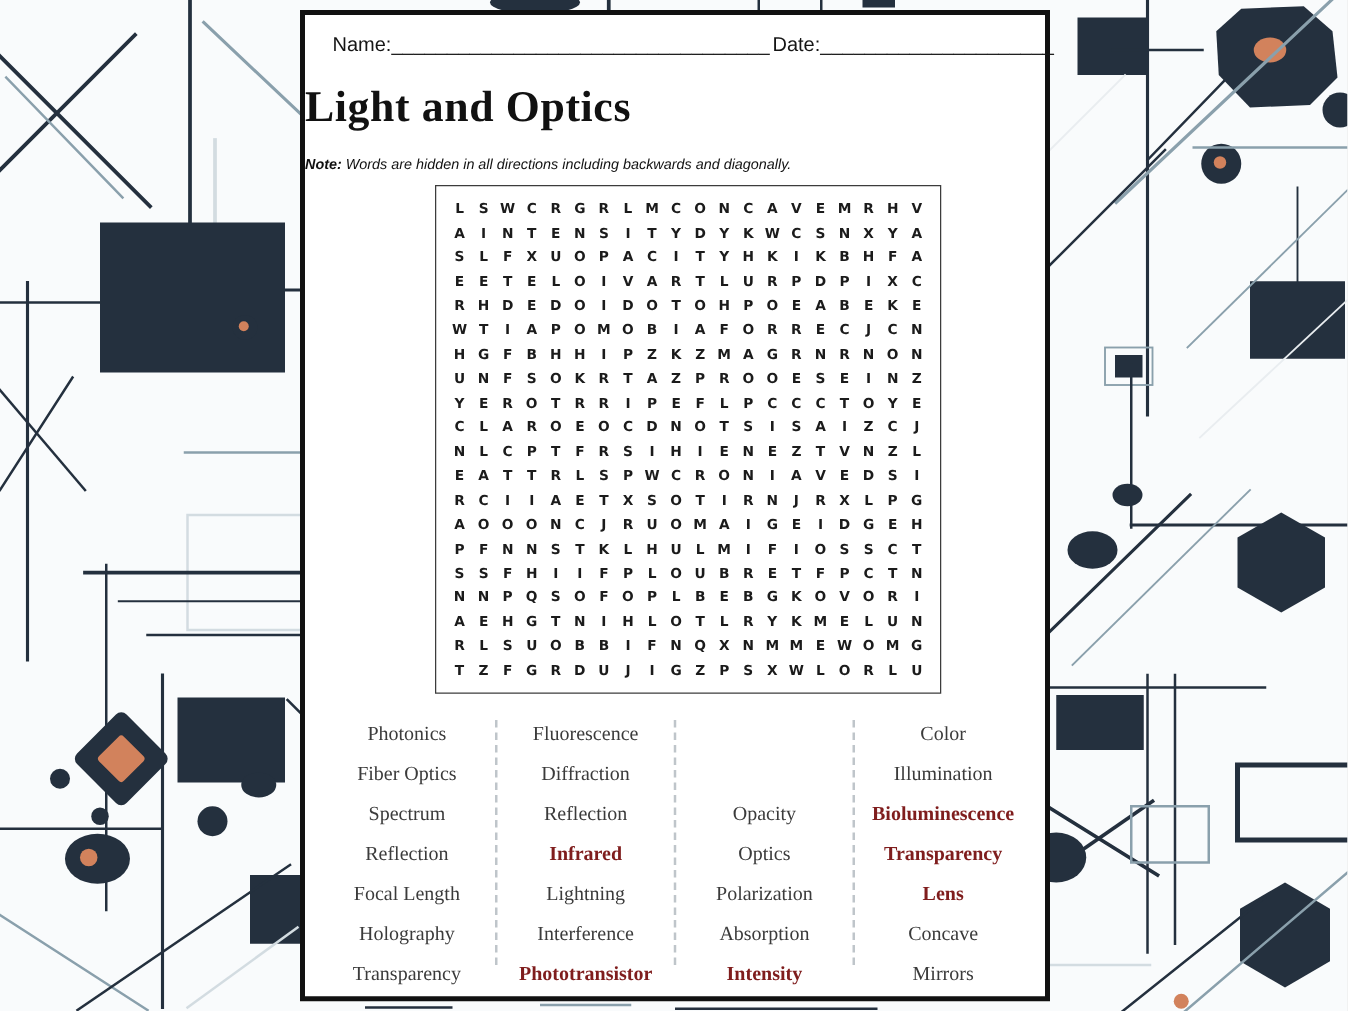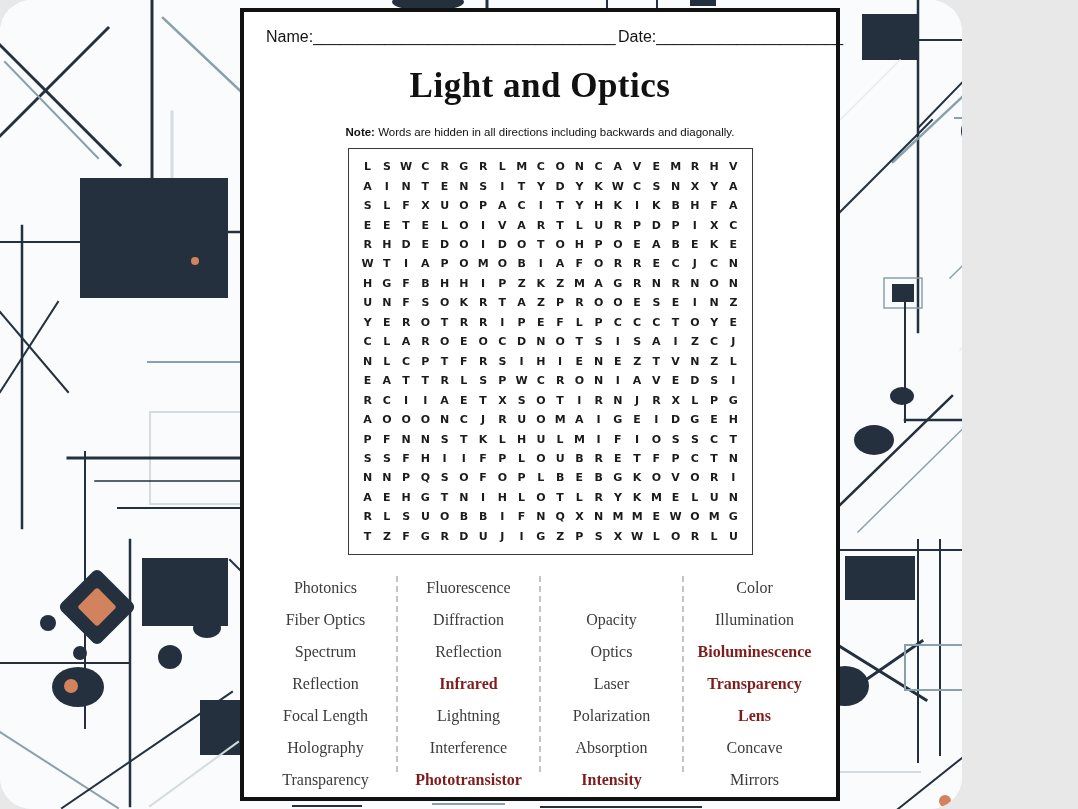--- a/index.html
+++ b/index.html
@@ -1,32 +1,32 @@
 <!DOCTYPE html>
 <html><head>
 <meta charset="utf-8">
 <style>
   html,body{margin:0;padding:0;background:#e8e8e8;}
-  .stage{position:relative;width:962px;height:809px;overflow:hidden;background:#f8fafb;
-         font-family:"Liberation Sans",sans-serif;border-radius:32px;}
+  .stage{position:relative;width:1078px;height:809px;overflow:hidden;background:#f8fafb;
+         font-family:"Liberation Sans",sans-serif;}
   .bg{position:absolute;left:0;top:0;width:1078px;height:809px;}
 
   .card{position:absolute;left:240px;top:8px;width:600px;height:793px;box-sizing:border-box;
         background:#ffffff;border:4px solid #111111;}
 
   .name-field{position:absolute;left:22px;top:16px;font-size:16px;color:#151515;white-space:nowrap;}
   .date-field{position:absolute;left:374px;top:16px;font-size:16px;color:#151515;white-space:nowrap;}
   .blank{letter-spacing:0;color:#151515;}
 
-  .title{position:absolute;left:0;right:0;top:52px;margin:0;text-align:center;
+  .title{position:absolute;left:0;right:0;top:52px;margin:0;
          font-family:"Liberation Serif",serif;font-weight:700;font-size:35px;line-height:44px;
          color:#111111;letter-spacing:.5px;}
 
-  .note{position:absolute;left:0;right:0;top:114px;margin:0;text-align:center;
-        font-size:11.5px;color:#111111;}
+  .note{position:absolute;left:0;right:0;top:114px;margin:0;text-align:left;
+        font-size:11.5px;color:#111111;font-style:italic;}
   .note .note-bold{font-weight:700;}
 
   .grid-box{position:absolute;left:104px;top:136px;width:405px;height:407px;box-sizing:border-box;
             border:1.5px solid #3c3c3c;padding:8px 9px;
             display:grid;grid-template-columns:repeat(20,1fr);grid-template-rows:repeat(20,1fr);}
   .cell{display:flex;align-items:center;justify-content:center;
         font-family:"DejaVu Sans",sans-serif;font-weight:700;font-size:11px;color:#1b1b1b;}
 
   .words{position:absolute;left:10px;right:10px;top:560px;height:224px;display:flex;}
   .word-col{flex:1;position:relative;display:flex;flex-direction:column;justify-content:flex-end;}
@@ -571,21 +571,20 @@
           <div class="word">Diffraction</div>
           <div class="word">Reflection</div>
           <div class="word bold">Infrared</div>
           <div class="word">Lightning</div>
           <div class="word">Interference</div>
           <div class="word bold">Phototransistor</div>
         </div>
         <div class="word-col divided">
           <div class="word">Opacity</div>
           <div class="word">Optics</div>
-          <div class="word">Laser</div>
           <div class="word">Polarization</div>
           <div class="word">Absorption</div>
           <div class="word bold">Intensity</div>
         </div>
         <div class="word-col divided">
           <div class="word">Color</div>
           <div class="word">Illumination</div>
           <div class="word bold">Bioluminescence</div>
           <div class="word bold">Transparency</div>
           <div class="word bold">Lens</div>

